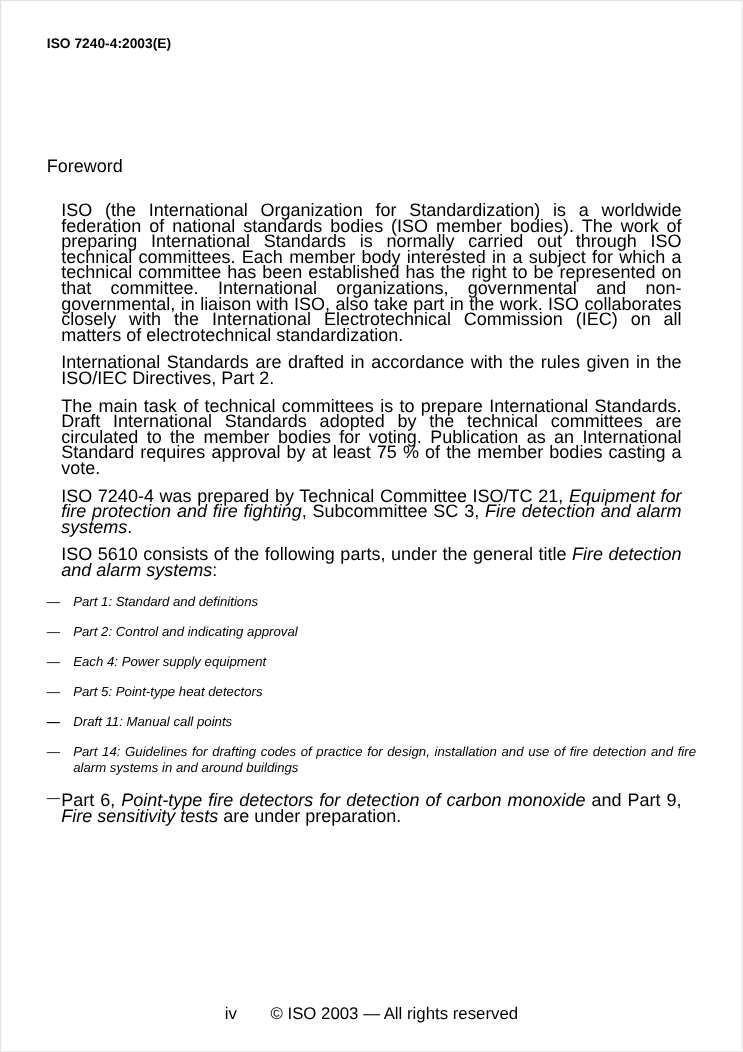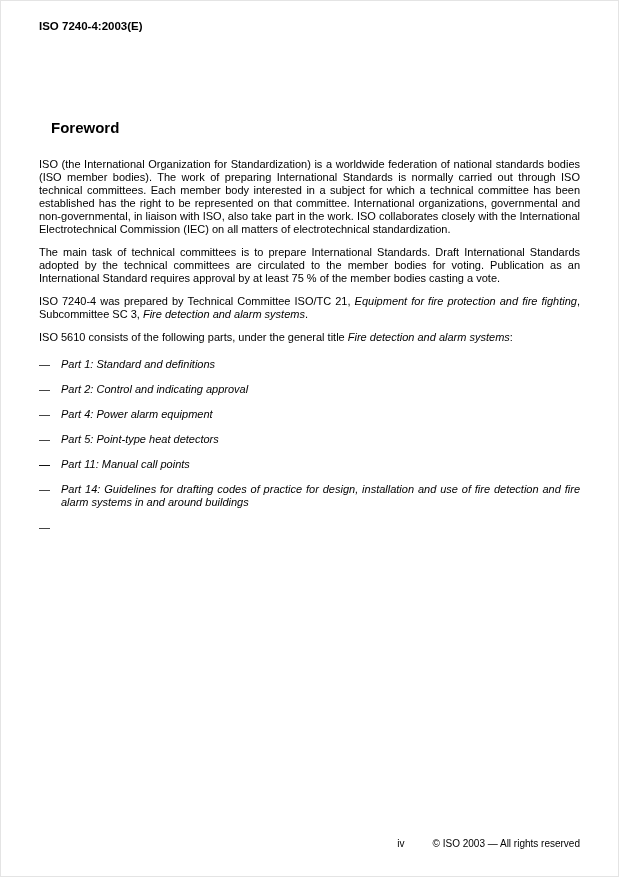--- a/index.html
+++ b/index.html
@@ -8,41 +8,41 @@
     background: #ffffff;
   }
   .page {
     width: 619px;
     height: 877px;
     box-sizing: border-box;
     background: #ffffff;
     position: relative;
     font-family: "Liberation Sans", "DejaVu Sans", sans-serif;
     color: #000000;
-    padding: 19px 38px;
+    padding: 30px 38px;
     border: 1px solid #e4e4e4;
     overflow: hidden;
   }
   .doc-number {
     font-size: 11.5px;
     font-weight: bold;
     margin: 0;
     line-height: 13px;
   }
   .foreword-title {
     font-size: 15px;
-    font-weight: bold;
-    margin: 87px 0 22px 12px;
+    font-weight: normal;
+    margin: 87px 0 22px 0;
     line-height: 16px;
   }
   .body-text {
-    font-size: 11px;
+    font-size: 15px;
     line-height: 13px;
     text-align: justify;
-    margin: 10px 0;
+    margin: 10px 12px;
   }
   .parts-list {
     margin: 14px 0;
     padding: 0;
     list-style: none;
   }
   .list-item {
     position: relative;
     padding-left: 22px;
     font-size: 11px;
@@ -59,56 +59,58 @@
   }
   .body-text em {
     font-style: italic;
   }
   .footer {
     position: absolute;
     left: 38px;
     right: 38px;
     bottom: 26px;
     display: flex;
-    justify-content: flex-end;
+    justify-content: center;
     align-items: baseline;
-    font-size: 10px;
+    font-size: 14px;
     line-height: 12px;
     gap: 28px;
   }
 </style>
 </head>
 <body>
 
 <div class="page">
 
   <p class="doc-number">ISO 7240-4:2003(E)</p>
 
   <h1 class="foreword-title">Foreword</h1>
 
   <p class="body-text">ISO (the International Organization for Standardization) is a worldwide federation of national standards bodies (ISO member bodies). The work of preparing International Standards is normally carried out through ISO technical committees. Each member body interested in a subject for which a technical committee has been established has the right to be represented on that committee. International organizations, governmental and non-governmental, in liaison with ISO, also take part in the work. ISO collaborates closely with the International Electrotechnical Commission (IEC) on all matters of electrotechnical standardization.</p>
 
+  <p class="body-text">International Standards are drafted in accordance with the rules given in the ISO/IEC Directives, Part 2.</p>
 
   <p class="body-text">The main task of technical committees is to prepare International Standards. Draft International Standards adopted by the technical committees are circulated to the member bodies for voting. Publication as an International Standard requires approval by at least 75 % of the member bodies casting a vote.</p>
 
 
   <p class="body-text"><span>ISO 7240-4 was prepared by Technical Committee ISO/TC 21, </span><em>Equipment for fire protection and fire fighting</em><span>, Subcommittee SC 3, </span><em>Fire detection and alarm systems</em><span>.</span></p>
 
   <p class="body-text"><span>ISO 5610 consists of the following parts, under the general title </span><em>Fire detection and alarm systems</em><span>:</span></p>
 
   <ul class="parts-list">
     <li class="list-item"><span class="list-dash">—</span><span>Part 1: Standard and definitions</span></li>
     <li class="list-item"><span class="list-dash">—</span><span>Part 2: Control and indicating approval</span></li>
-    <li class="list-item"><span class="list-dash">—</span><span>Part 4: Power alarm equipment</span></li>
+    <li class="list-item"><span class="list-dash">—</span><span>Each 4: Power supply equipment</span></li>
     <li class="list-item"><span class="list-dash">—</span><span>Part 5: Point-type heat detectors</span></li>
     <li class="list-item"><span class="list-dash">—</span></li>
-    <li class="list-item"><span class="list-dash">—</span><span>Part 11: Manual call points</span></li>
+    <li class="list-item"><span class="list-dash">—</span><span>Draft 11: Manual call points</span></li>
     <li class="list-item"><span class="list-dash">—</span><span>Part 14: Guidelines for drafting codes of practice for design, installation and use of fire detection and fire alarm systems in and around buildings</span></li>
     <li class="list-item"><span class="list-dash">—</span></li>
   </ul>
 
+  <p class="body-text"><span>Part 6, </span><em>Point-type fire detectors for detection of carbon monoxide</em><span> and Part 9, </span><em>Fire sensitivity tests</em><span> are under preparation.</span></p>
 
   <div class="footer">
     <span>iv</span>
     <span>© ISO 2003 — All rights reserved</span>
   </div>
 
 </div>
 
 </body></html>

